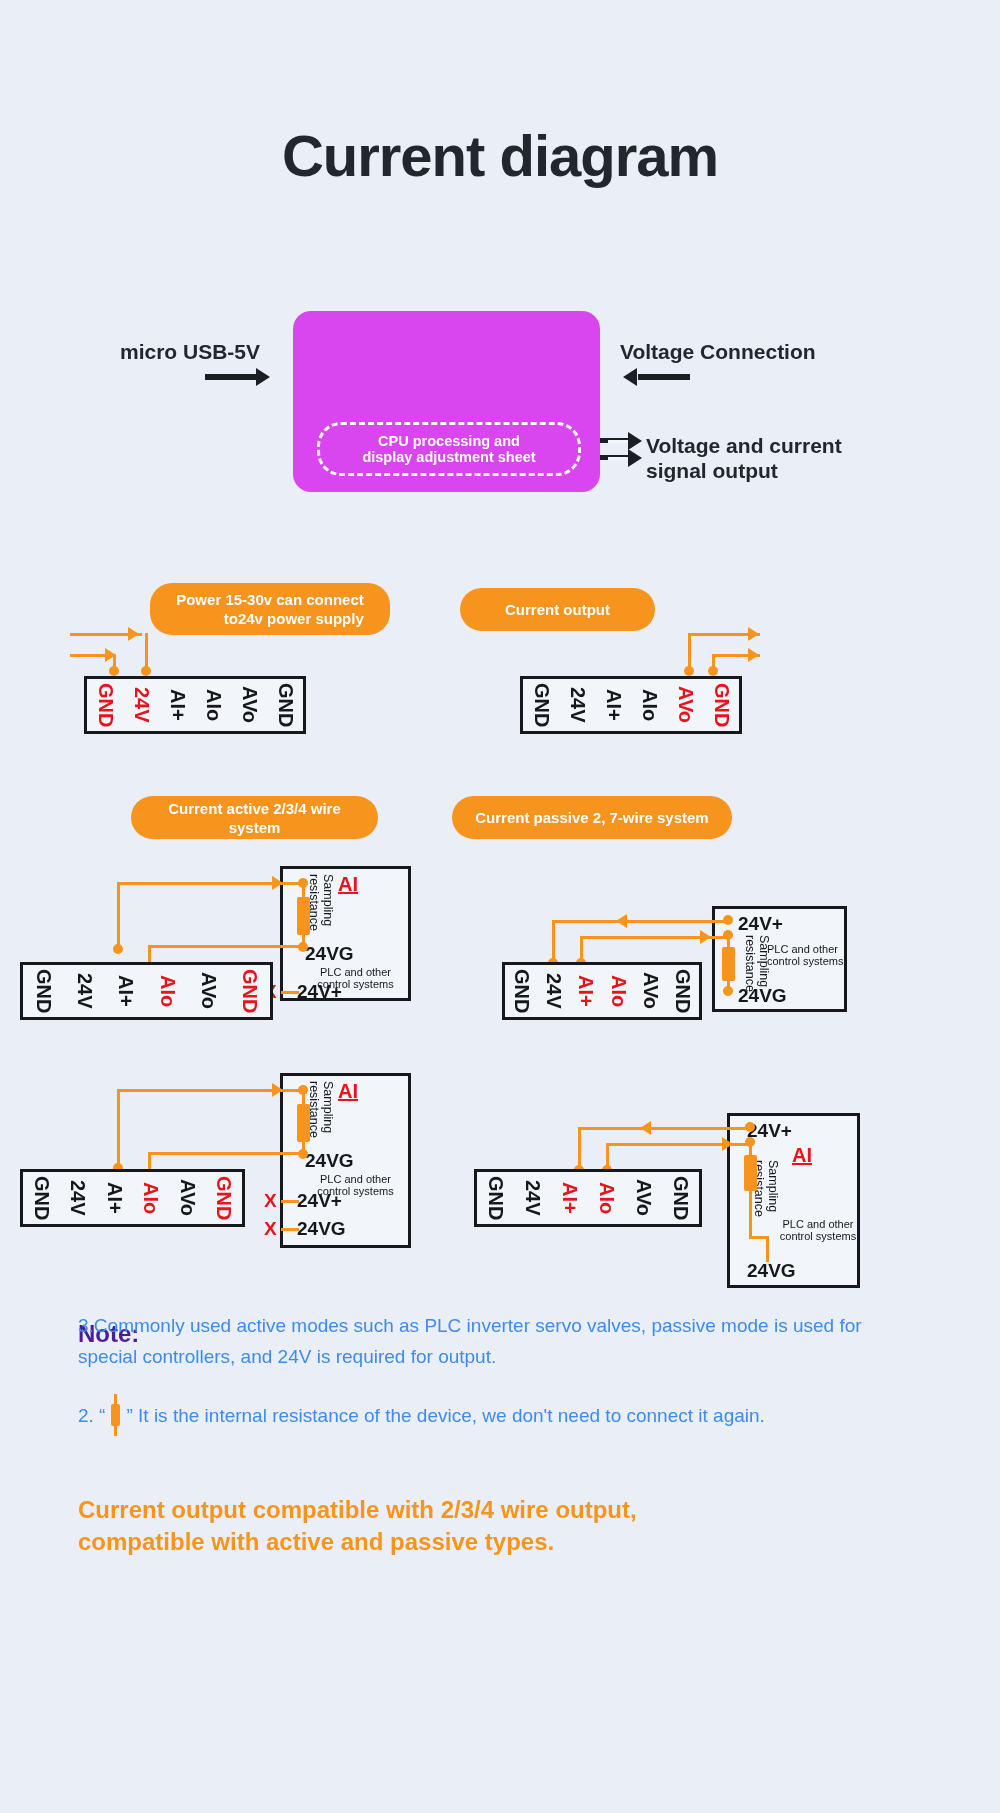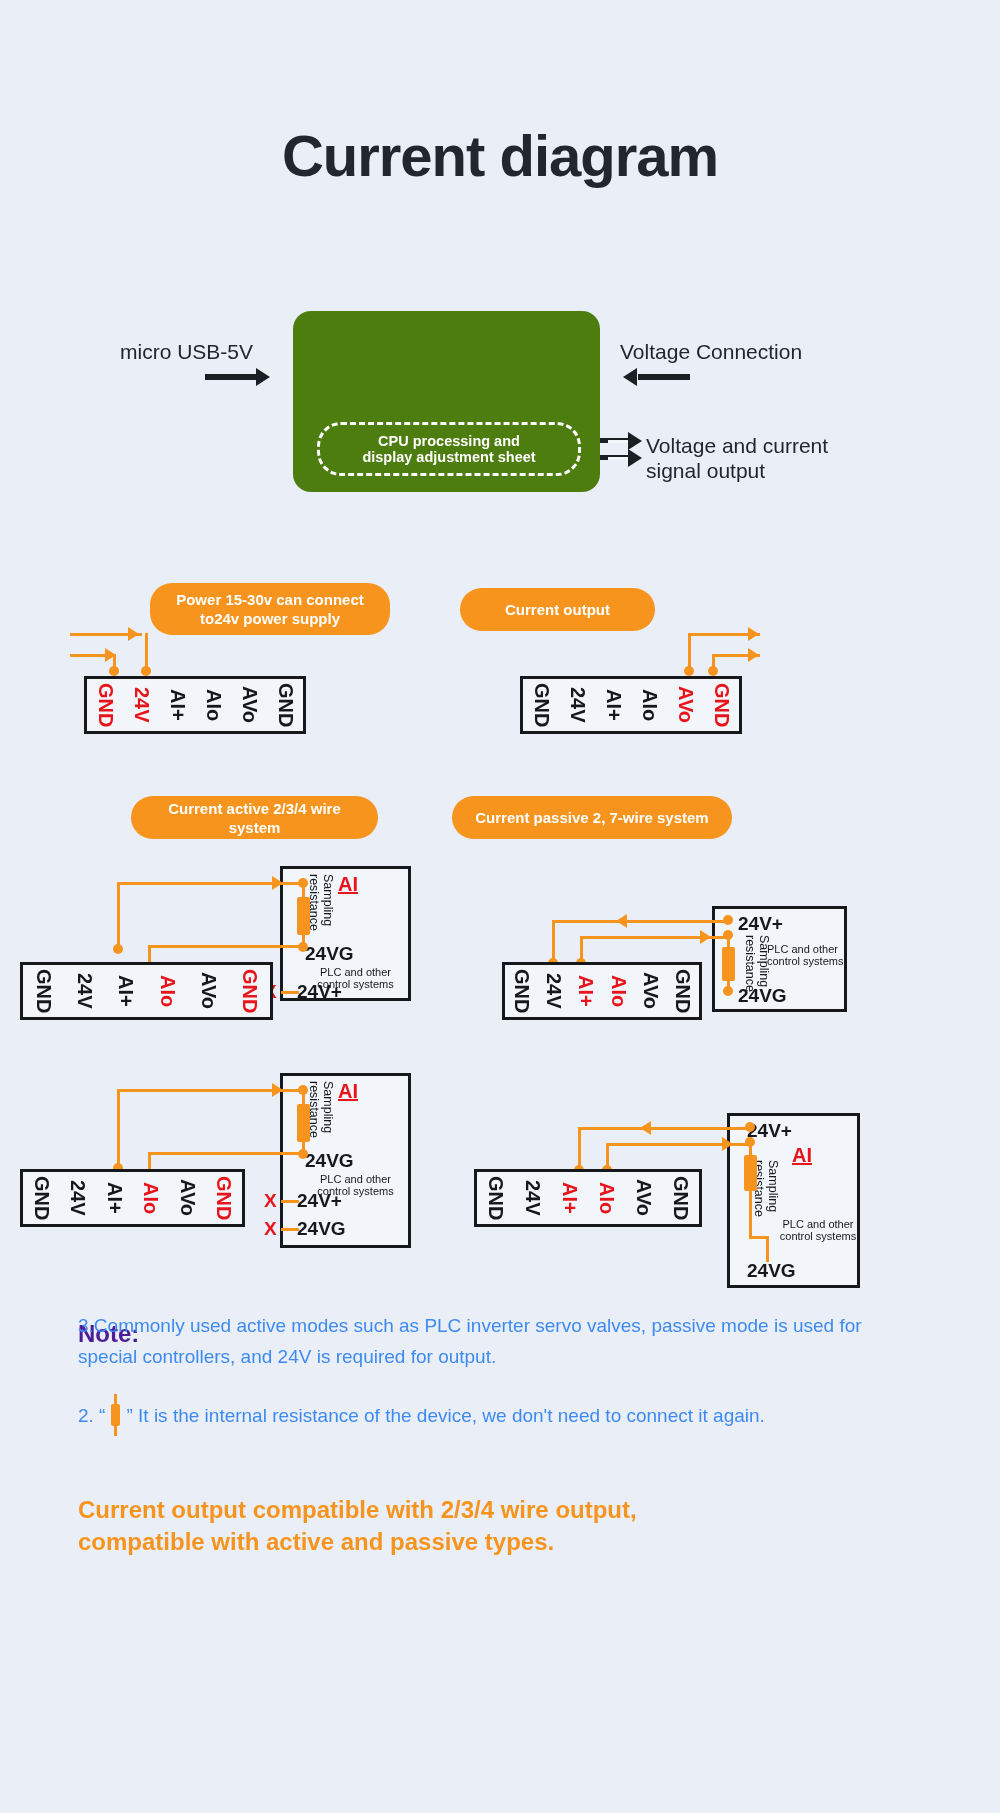--- a/index.html
+++ b/index.html
@@ -13,32 +13,32 @@
 
   
   #page-title{
     left:0;right:0;top:122px;text-align:center;
     font-size:58px;font-weight:bold;color:#22262e;letter-spacing:-1px;
   }
 
   
   #device-block{
     left:293px;top:311px;width:307px;height:181px;
-    background:#4d7c0f;border-radius:18px;
+    background:#d946ef;border-radius:18px;
   }
   #cpu-dashed-box{
     position:absolute;left:24px;top:111px;width:258px;height:48px;
     border:3px dashed #ffffff;border-radius:24px;
     display:flex;align-items:center;justify-content:center;
   }
   #cpu-label{
     color:#fff;font-size:14.5px;font-weight:bold;line-height:16px;
     text-align:center;white-space:pre-line;
   }
-  .device-side-label{font-size:21px;color:#22262e;font-weight:400;white-space:pre-line;}
+  .device-side-label{font-size:21px;color:#22262e;font-weight:700;white-space:pre-line;}
   #usb-label{left:120px;top:340px;}
   #ext-label{left:620px;top:340px;}
   #out-label{left:646px;top:433px;line-height:25px;}
   .blk-line{position:absolute;background:#1b1e23;}
   .tri-r{position:absolute;width:0;height:0;
     border-top:9px solid transparent;border-bottom:9px solid transparent;border-left:14px solid #1b1e23;}
   .tri-l{position:absolute;width:0;height:0;
     border-top:9px solid transparent;border-bottom:9px solid transparent;border-right:14px solid #1b1e23;}
 
   
@@ -131,21 +131,21 @@
 
 <div class="abs blk-line" style="left:600px;top:438px;width:28px;height:5px;"></div>
 <div class="abs blk-line" style="left:600px;top:455px;width:28px;height:5px;"></div>
 <div class="abs blk-line" style="left:608px;top:440px;width:24px;height:3px;background:#f2f5fa;"></div>
 <div class="abs blk-line" style="left:608px;top:457px;width:24px;height:3px;background:#f2f5fa;"></div>
 <div class="tri-r" style="left:628px;top:432px;"></div>
 <div class="tri-r" style="left:628px;top:449px;"></div>
 <div class="abs device-side-label" id="out-label">Voltage and current
 signal output</div>
 
-<div class="pill" style="left:150px;top:583px;width:240px;height:52px;">Power 15-30v can connect
+<div class="pill" style="left:150px;top:583px;width:240px;height:52px;text-align:right;">Power 15-30v can connect
 to24v power supply</div>
 
 <div class="w wh" style="left:70px;top:633px;width:72px;"></div>
 <div class="arw-r" style="left:128px;top:627px;"></div>
 <div class="w wh" style="left:70px;top:654px;width:45px;"></div>
 <div class="arw-r" style="left:105px;top:648px;"></div>
 <div class="w wv" style="left:145px;top:633px;height:38px;"></div>
 <div class="w wv" style="left:113px;top:654px;height:17px;"></div>
 <div class="dot" style="left:109px;top:666px;"></div>
 <div class="dot" style="left:141px;top:666px;"></div>

